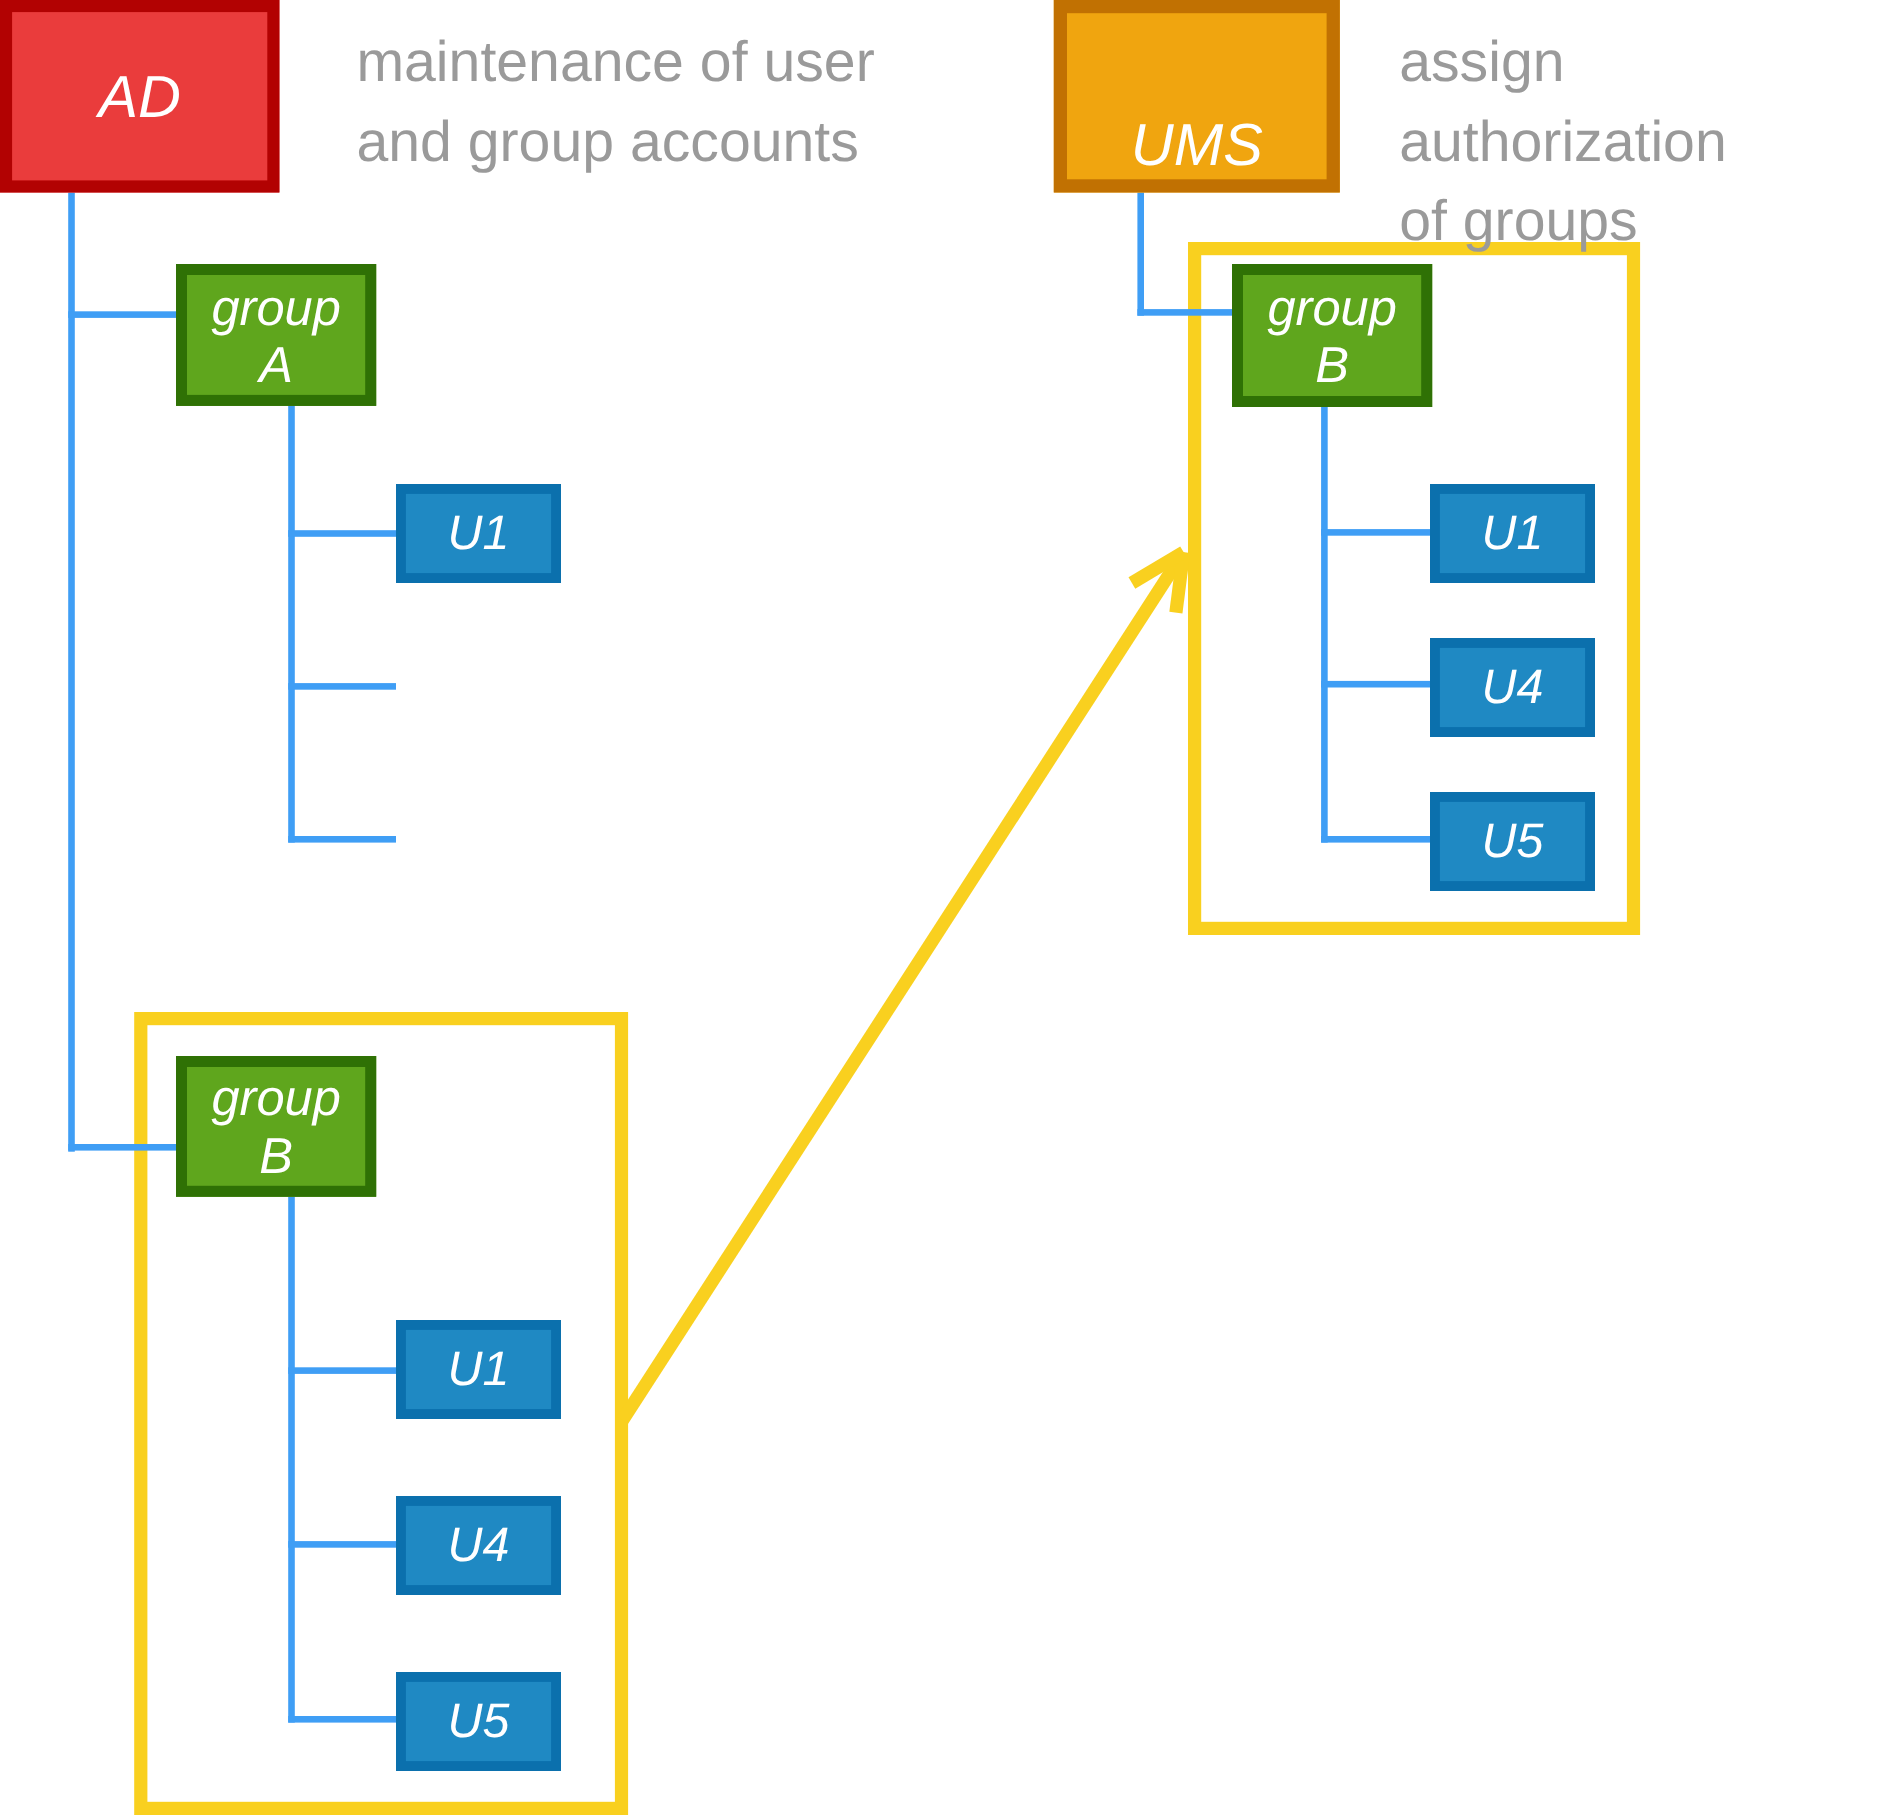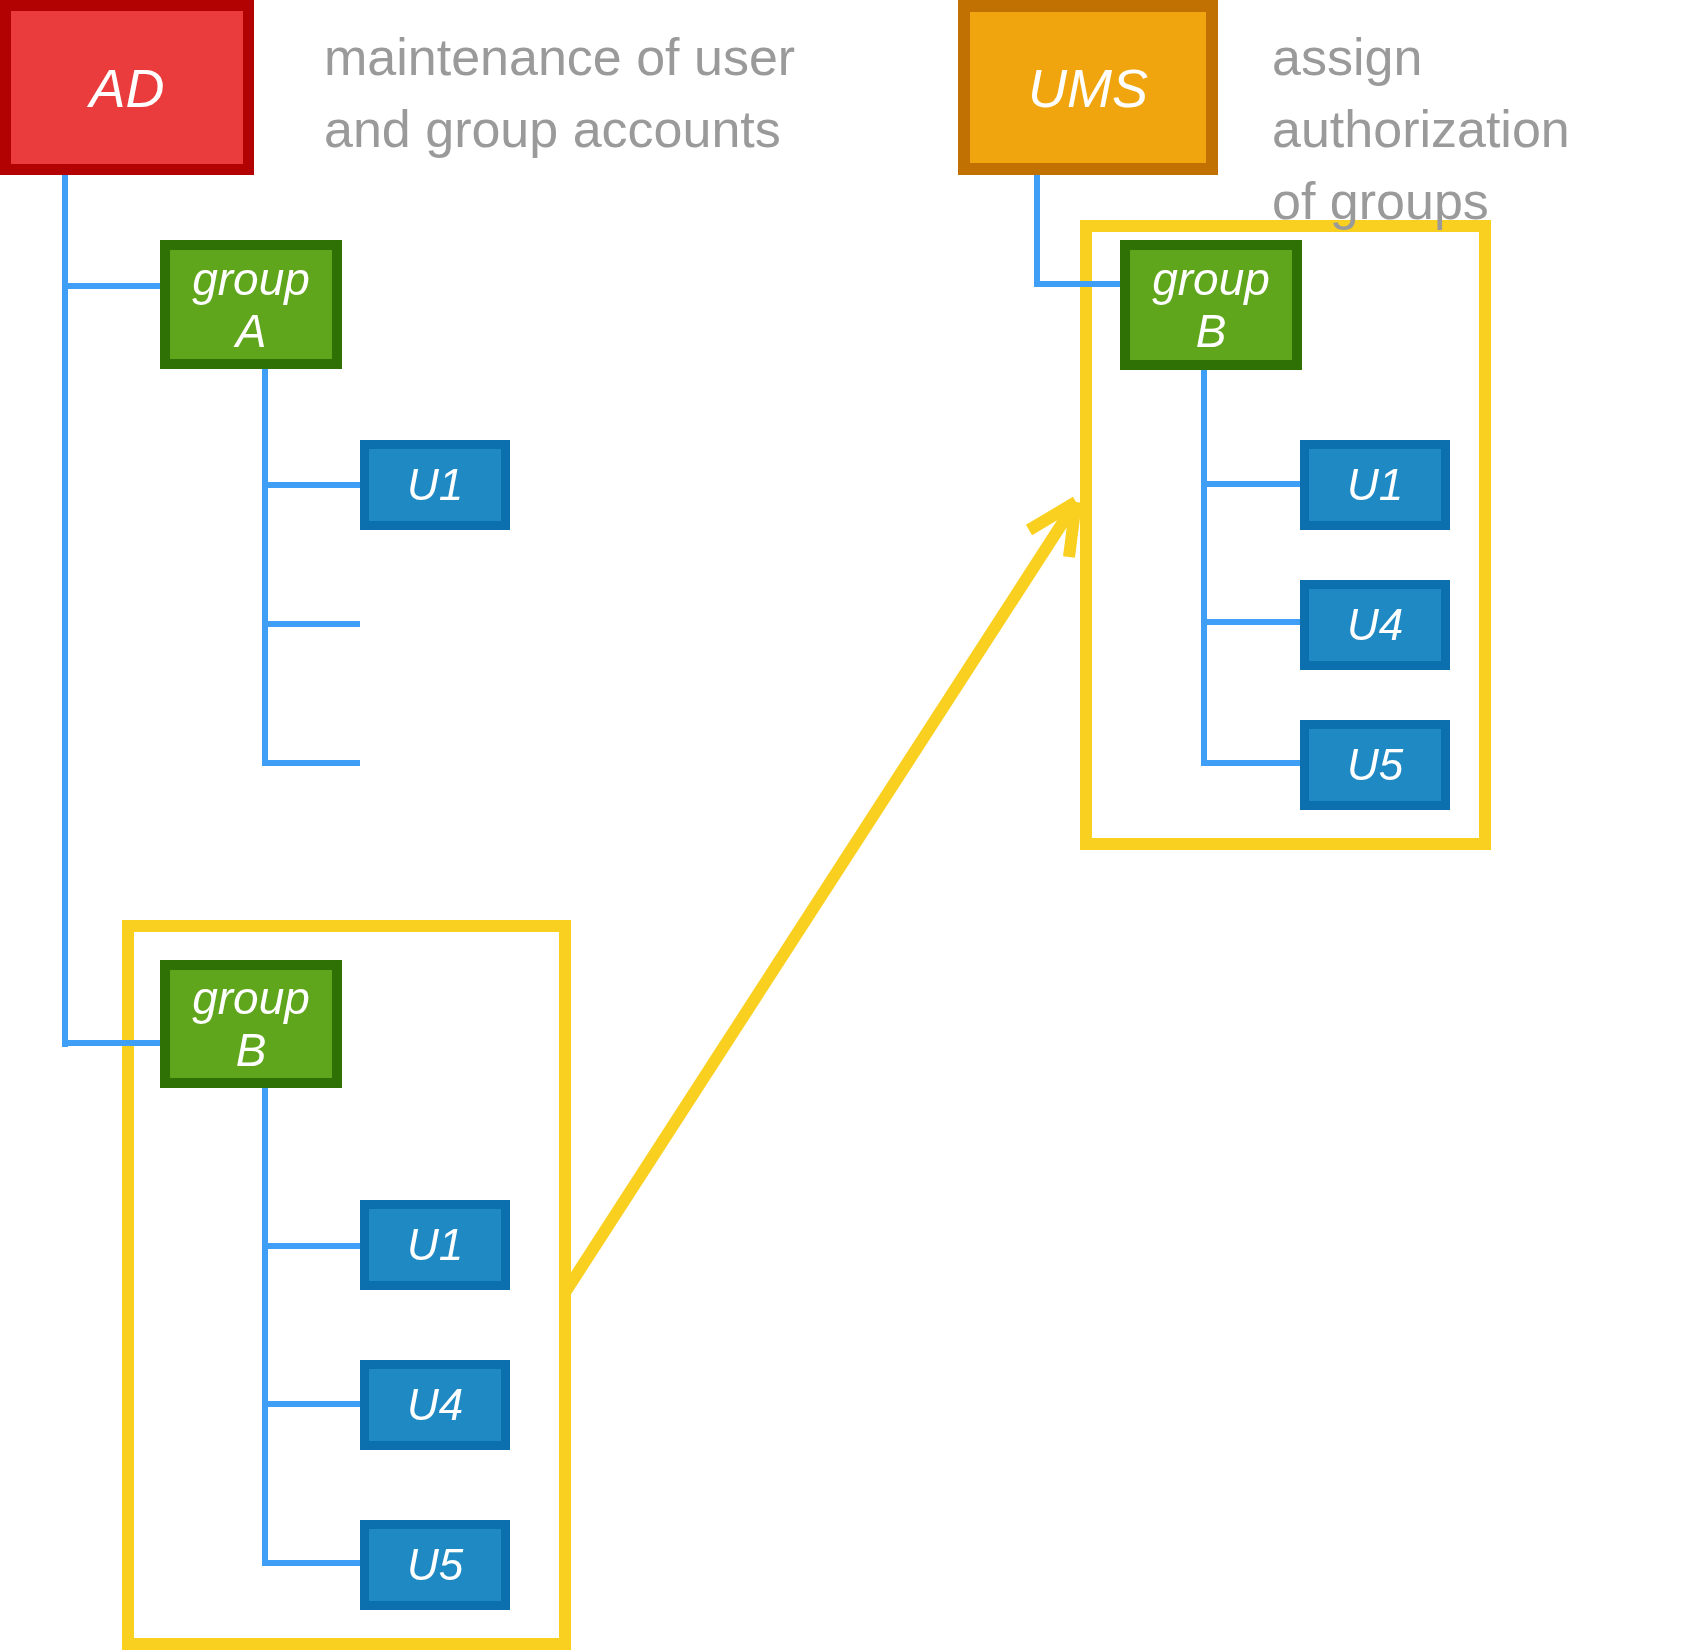--- a/index.html
+++ b/index.html
@@ -30,20 +30,21 @@
     left: 0px; top: 0px; width: 254px; height: 175px;
     background: var(--ad_fill, #ea3c3c);
     border: 11px solid var(--ad_border, #b20202);
     font-size: 54px;
   }
   .node.ums {
     left: 958px; top: 0px; width: 260px; height: 175px;
     background: var(--ums_fill, #f0a50f);
     border: 12px solid var(--ums_border, #c17102);
     font-size: 54px;
+    align-items: flex-end;
   }
   .node.group {
     width: 182px; height: 130px;
     background: var(--group_fill, #5fa61d);
     border: 10px solid var(--group_border, #2f7105);
     font-size: 46px;
     line-height: 52px;
   }
   .node.user {
     width: 150px; height: 90px;

